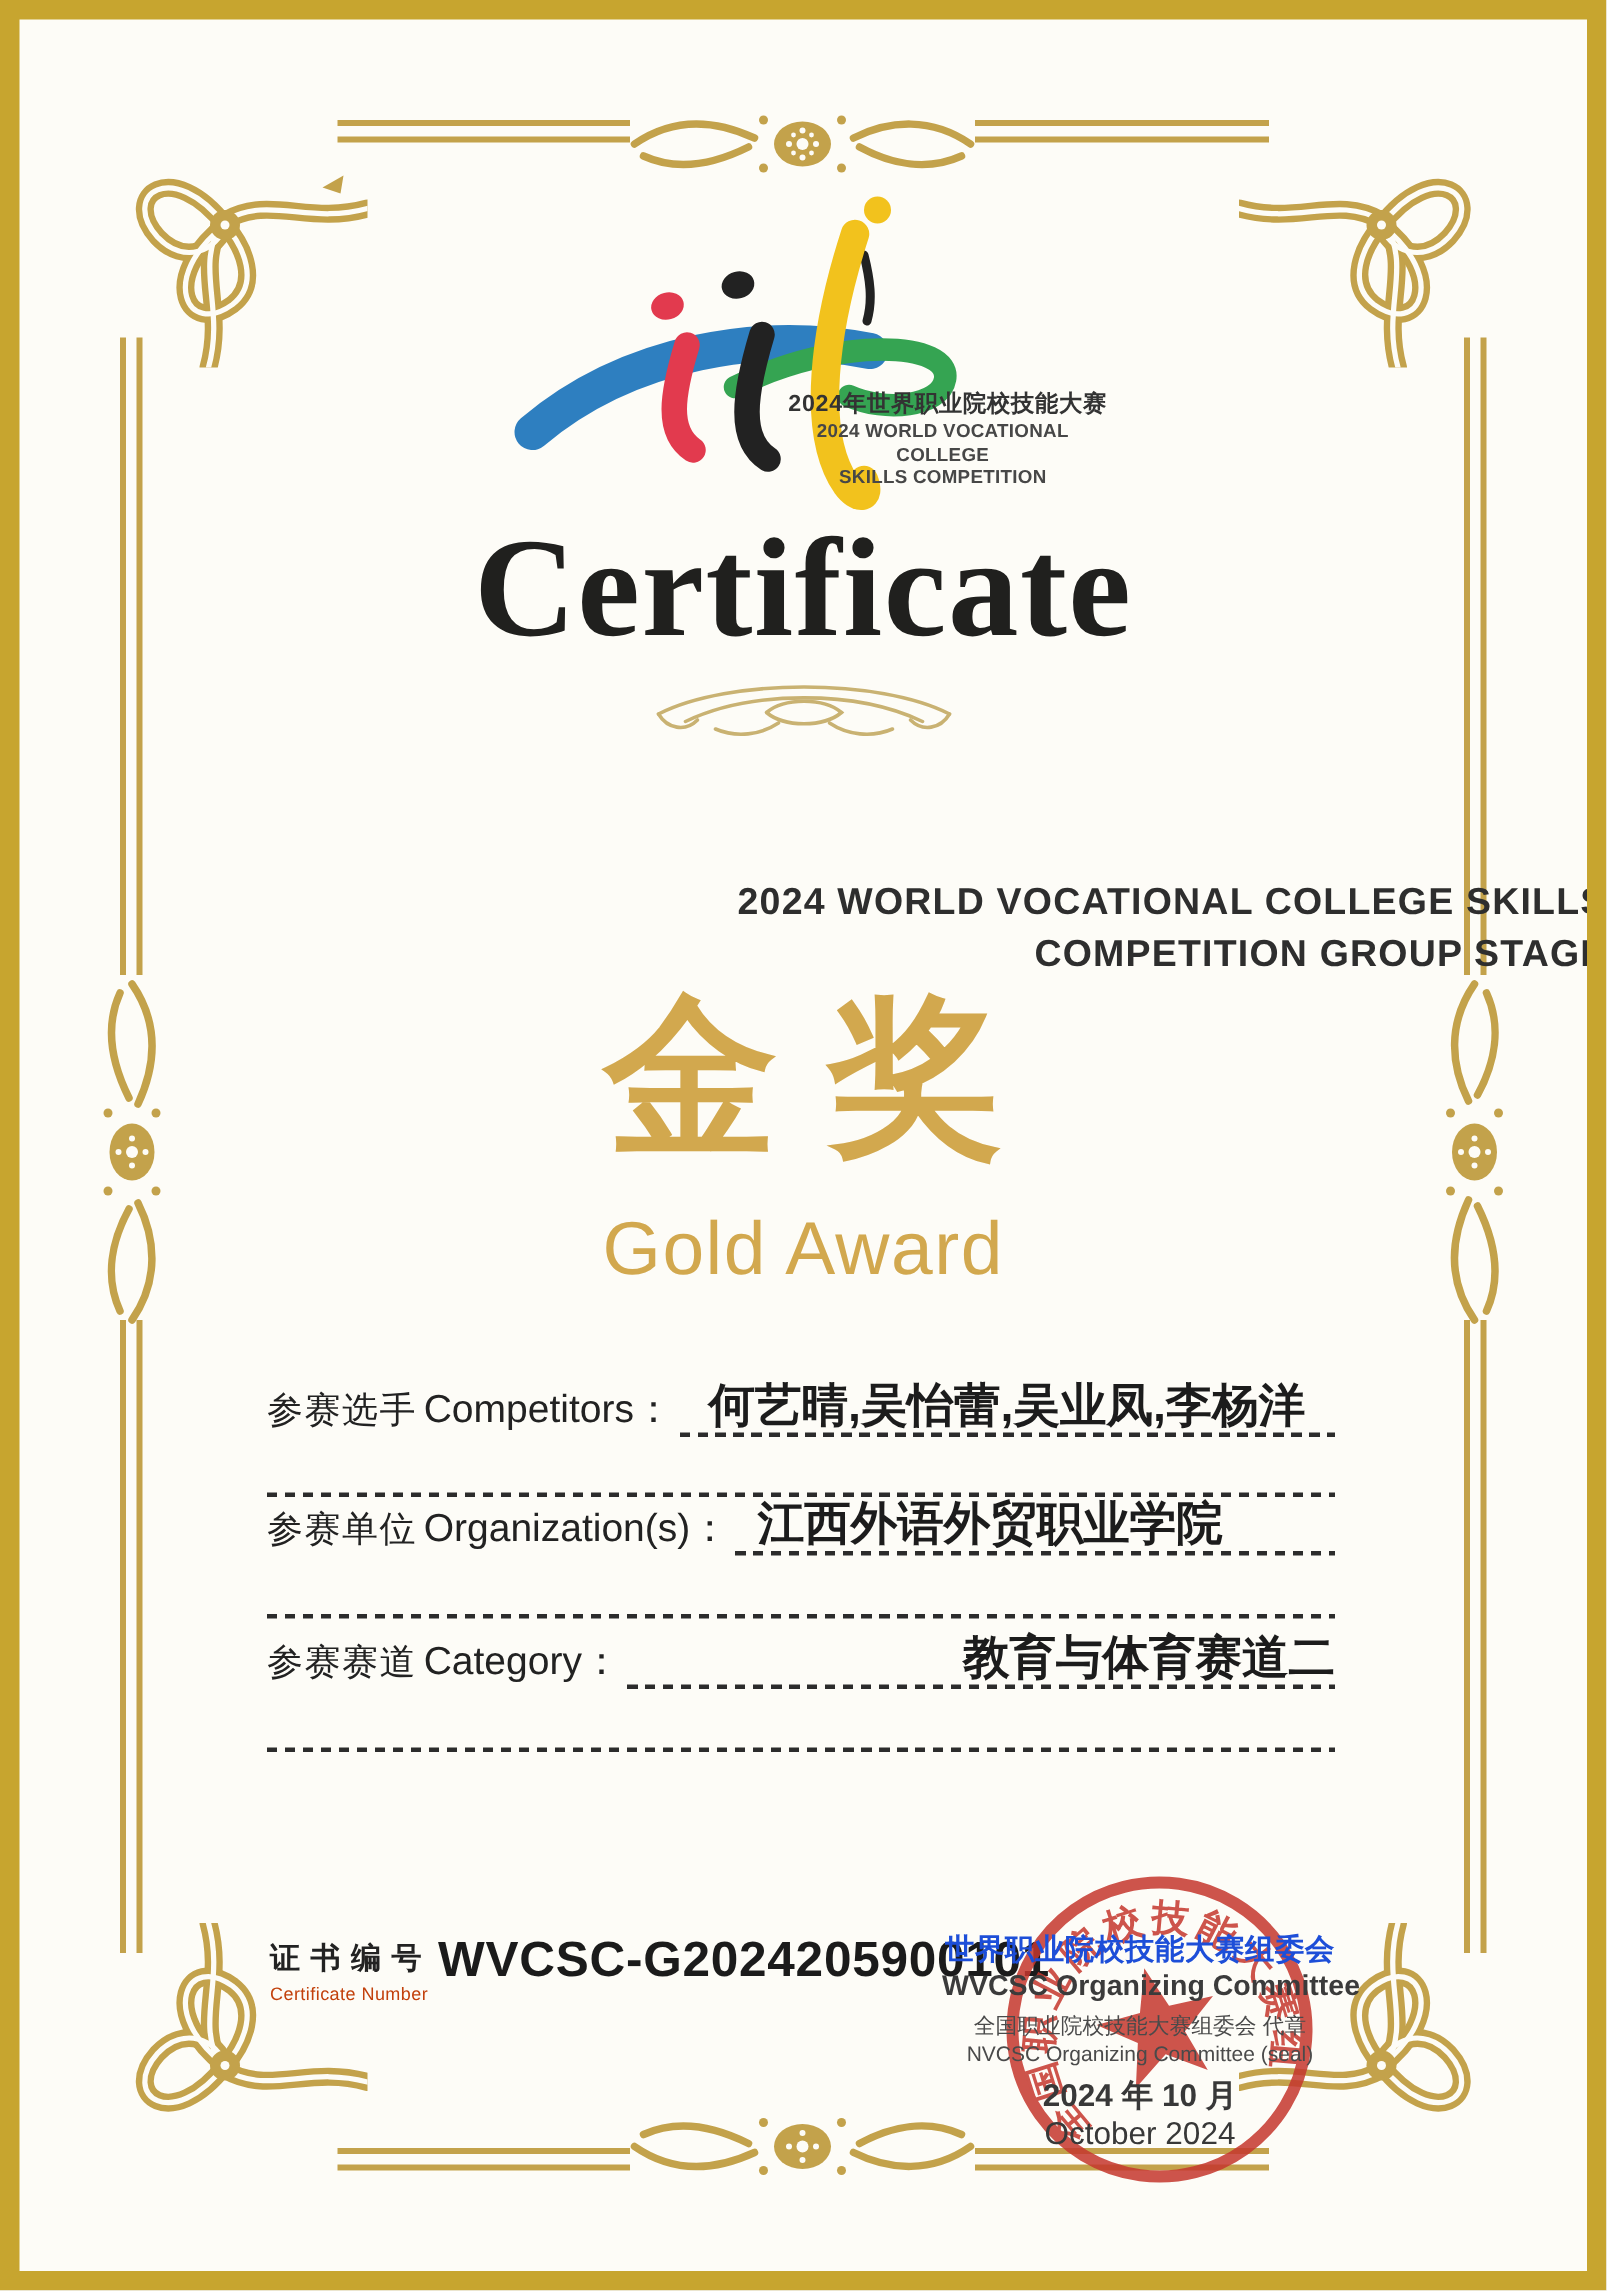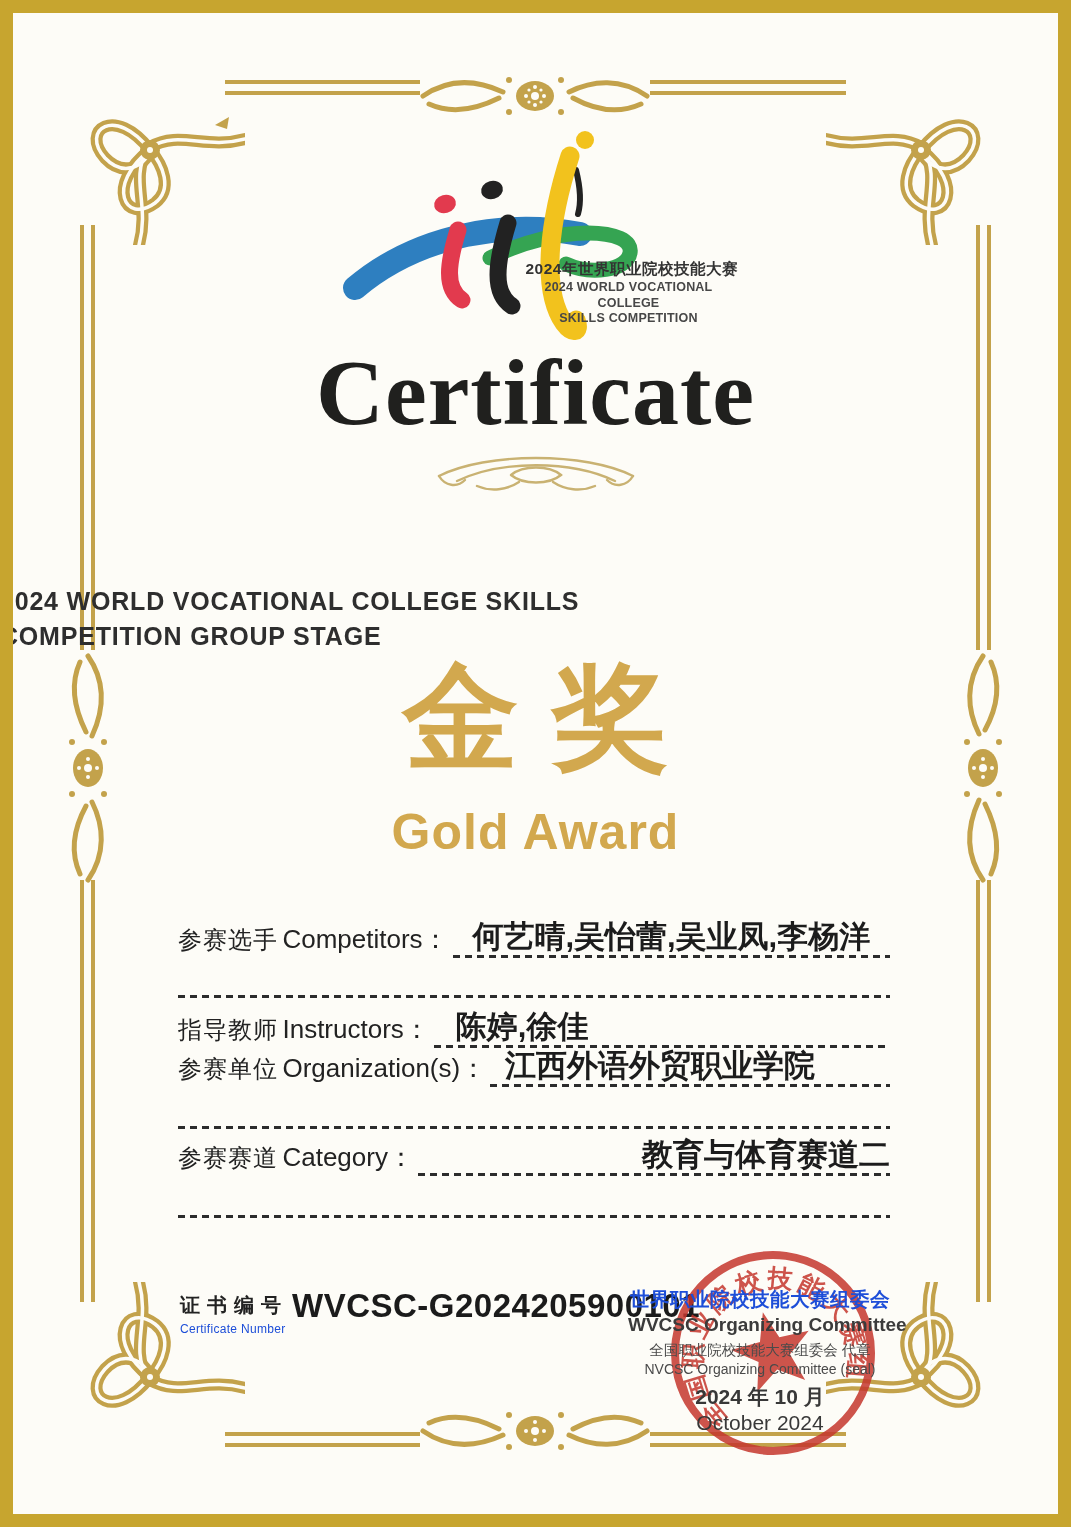--- a/index.html
+++ b/index.html
@@ -24,47 +24,47 @@
   .logo-cn{font-size:15.5px;font-weight:700;color:#333;letter-spacing:.5px;white-space:nowrap;}
   .logo-en1,.logo-en2{font-size:12.5px;font-weight:700;color:#474747;letter-spacing:.2px;line-height:1.25;}
 
   .heading{position:absolute;left:0;right:0;top:338px;text-align:center;z-index:3;
            font-family:"Liberation Serif","DejaVu Serif",serif;font-size:94px;font-weight:700;
            color:#20201e;letter-spacing:1px;}
   .flourish{position:absolute;left:50%;top:448px;transform:translateX(-50%);z-index:3;}
 
   .event-cn{position:absolute;left:0;right:0;top:528px;text-align:center;font-size:35px;font-weight:800;
             color:#262626;letter-spacing:1px;z-index:3;}
-  .event-en{position:absolute;left:0;right:0;top:584px;text-align:left;font-size:25px;font-weight:700;
+  .event-en{position:absolute;left:0;right:0;top:584px;text-align:right;font-size:25px;font-weight:700;
             color:#2e2e2e;letter-spacing:.8px;line-height:1.4;z-index:3;}
 
   .award-cn{position:absolute;left:0;right:0;top:640px;text-align:center;font-size:116px;font-weight:800;
             color:#d2a84e;letter-spacing:34px;text-indent:34px;z-index:3;}
-  .award-en{position:absolute;left:0;right:0;top:803px;text-align:center;font-size:50px;font-weight:700;
+  .award-en{position:absolute;left:0;right:0;top:803px;text-align:center;font-size:50px;font-weight:400;
             color:#d2a84e;letter-spacing:1px;z-index:3;}
 
   .fields{position:absolute;left:178px;top:905px;width:712px;z-index:3;}
   .frow{display:flex;align-items:flex-end;}
   .flabel{white-space:nowrap;color:#222;padding-bottom:1px;}
   .lcn{font-size:24px;letter-spacing:1px;}
   .len{font-size:26px;}
   .fline{flex:1;margin-left:4px;display:flex;flex-direction:column;justify-content:flex-end;}
   .fvalue{font-size:31px;font-weight:800;color:#1c1c1c;height:36px;line-height:36px;white-space:nowrap;}
   .dash{height:3px;background:repeating-linear-gradient(90deg,#2c2c2c 0 7px,transparent 7px 12px);}
   .cont{height:3px;background:repeating-linear-gradient(90deg,#2c2c2c 0 7px,transparent 7px 12px);}
   .v-center{text-align:center;}
   .v-left22{text-align:left;padding-left:22px;}
   .v-center-l{text-align:center;padding-right:60px;}
   .v-left55{text-align:right;padding-left:55px;}
   .mt-r1{margin-top:14px;} .mt-c1{margin-top:37px;} .mt-r2{margin-top:11px;}
   .mt-r3{margin-top:0;}  .mt-c2{margin-top:39px;} .mt-r4{margin-top:8px;} .mt-c3{margin-top:39px;}
 
   .certno{position:absolute;left:180px;top:1292px;z-index:3;}
   .certno-cn{font-size:20px;font-weight:700;letter-spacing:7px;color:#222;white-space:nowrap;}
-  .certno-en{font-size:12px;color:#1d4ed8;margin-top:3px;letter-spacing:.3px;}
+  .certno-en{font-size:12px;color:#c2410c;margin-top:3px;letter-spacing:.3px;}
   .certno-value{position:absolute;left:292px;top:1287px;font-size:33px;font-weight:800;color:#1b1b1b;
                 letter-spacing:.5px;z-index:3;white-space:nowrap;}
 
   .committee{position:absolute;left:628px;top:1286px;width:264px;text-align:center;z-index:4;}
   .cm-l1cn{font-size:19.5px;font-weight:700;color:#1d4ed8;letter-spacing:.5px;white-space:nowrap;}
   .cm-l1en{font-size:19px;font-weight:600;color:#3b3b3b;margin-top:1px;white-space:nowrap;}
   .cm-l2cn{font-size:14.5px;color:#4a4a4a;margin-top:5px;white-space:nowrap;}
   .cm-l2en{font-size:14px;color:#4a4a4a;margin-top:1px;white-space:nowrap;}
   .cm-dcn{font-size:21px;font-weight:600;color:#383838;margin-top:6px;white-space:nowrap;}
   .cm-den{font-size:21px;color:#383838;white-space:nowrap;}
@@ -301,30 +301,20 @@
         <span class="lcn">参赛选手</span>
         <span class="len">Competitors：</span>
       </div>
       <div class="fline">
         <div class="fvalue v-center">何艺晴,吴怡蕾,吴业凤,李杨洋</div>
         <div class="dash"></div>
       </div>
     </div>
     <div class="cont mt-c1"></div>
 
-    <div class="frow mt-r2">
-      <div class="flabel">
-        <span class="lcn">指导教师</span>
-        <span class="len">Instructors：</span>
-      </div>
-      <div class="fline">
-        <div class="fvalue v-left22">陈婷,徐佳</div>
-        <div class="dash"></div>
-      </div>
-    </div>
 
     <div class="frow mt-r3">
       <div class="flabel">
         <span class="lcn">参赛单位</span>
         <span class="len">Organization(s)：</span>
       </div>
       <div class="fline">
         <div class="fvalue v-center-l">江西外语外贸职业学院</div>
         <div class="dash"></div>
       </div>

